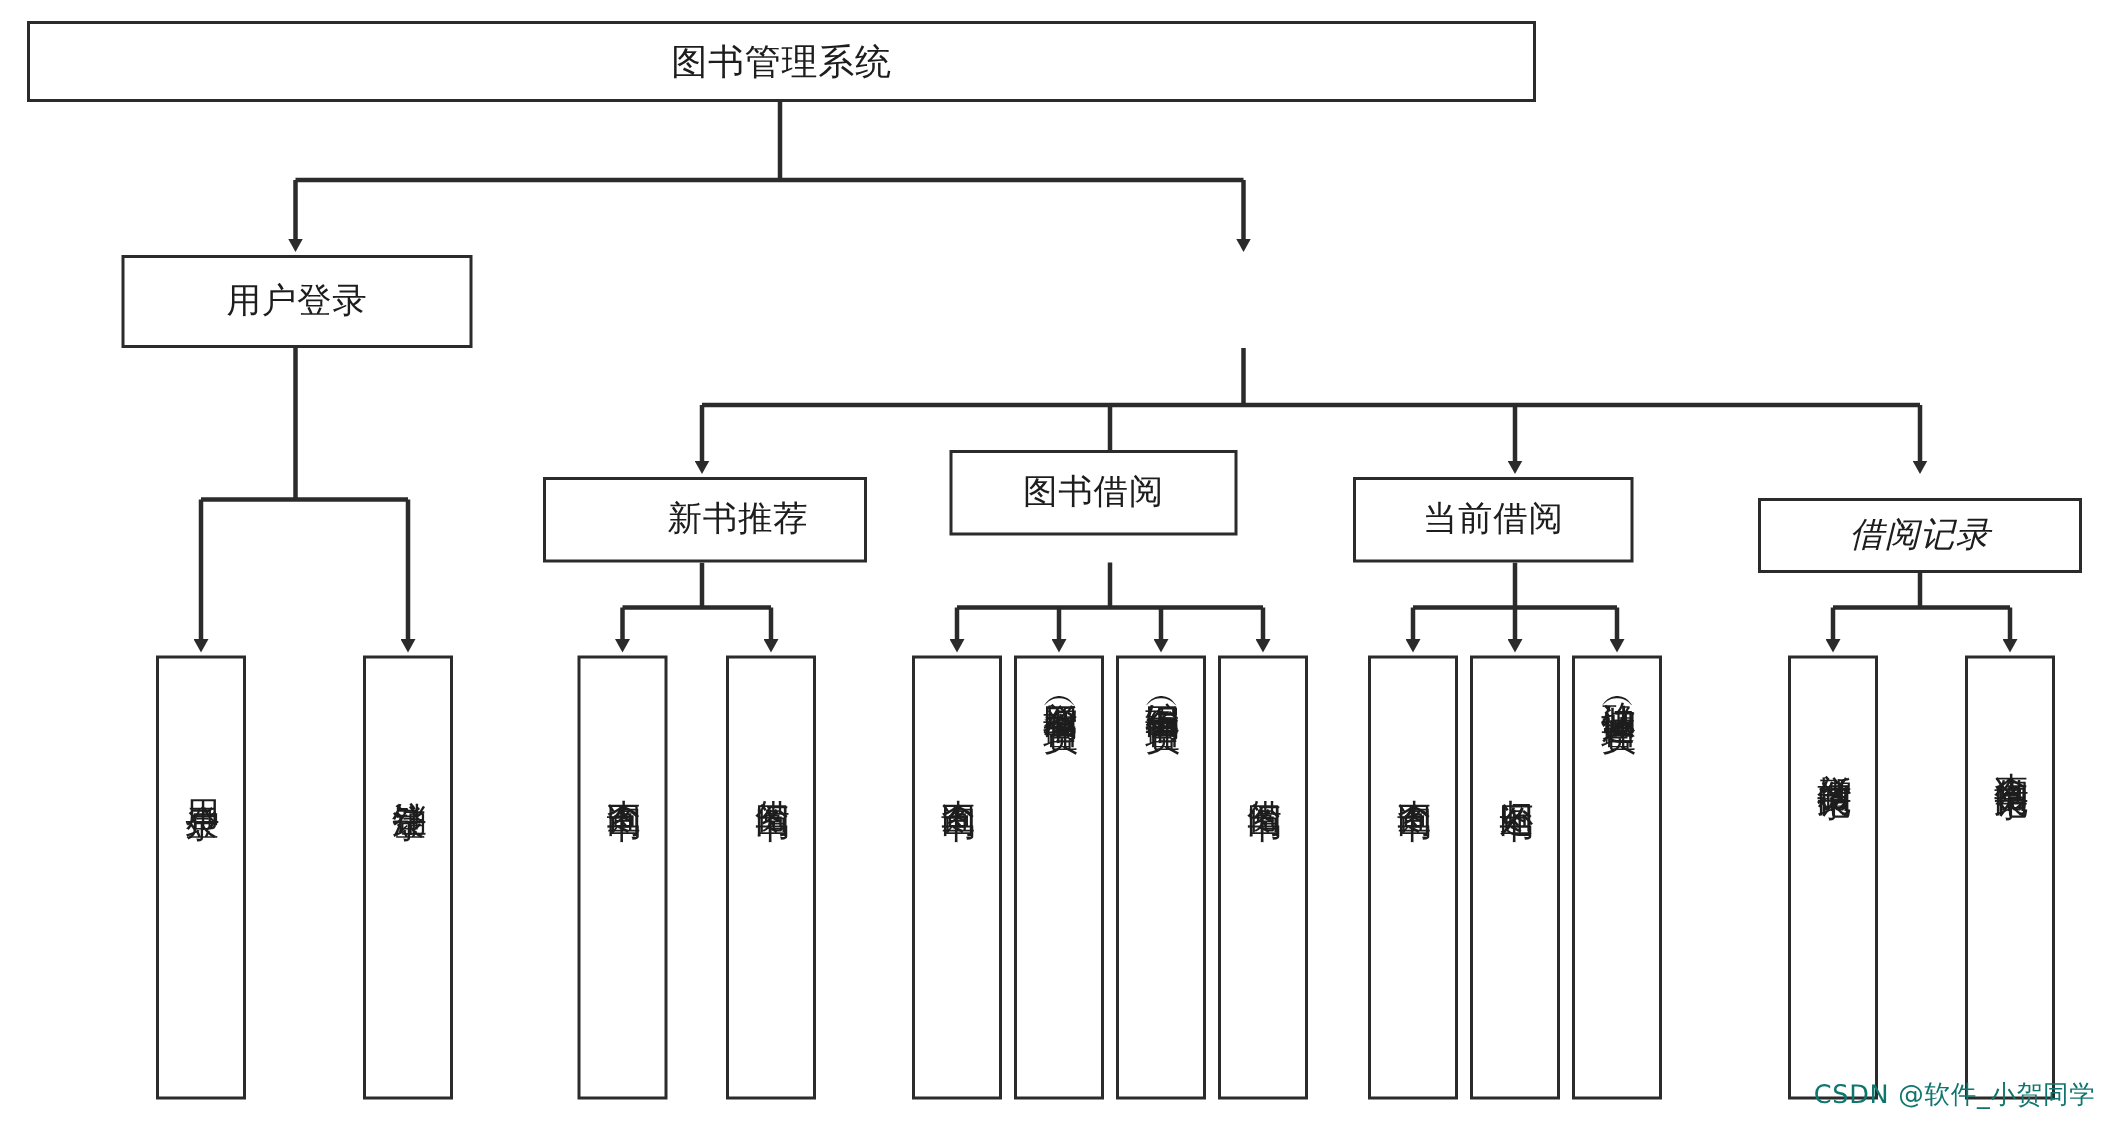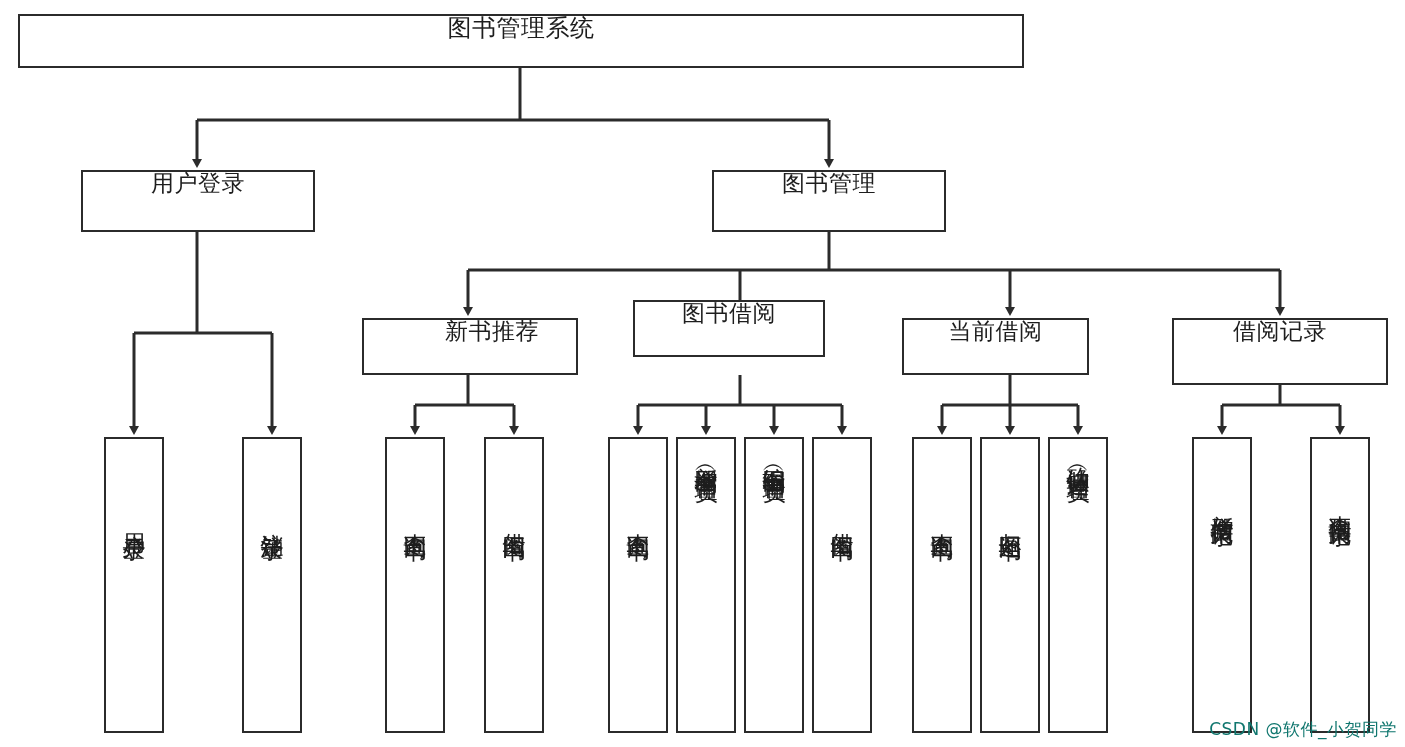--- a/index.html
+++ b/index.html
@@ -25,20 +25,21 @@
     width: 1405px;
     height: 747px;
     pointer-events: none;
   }
   .node {
     position: absolute;
     box-sizing: border-box;
     background: #ffffff;
     border: 2.5px solid #2b2b2b;
     display: flex;
+    align-items: center;
     justify-content: center;
     color: #1d1d1d;
     z-index: 2;
   }
   .node .lbl {
     display: block;
     text-align: center;
     line-height: 1.0;
     letter-spacing: 0.5px;
   }
@@ -140,34 +141,31 @@
     </g>
   </svg>
 
   <div class="node horiz root" style="left:18px; top:14px; width:1006px; height:54px;">
     <span class="lbl">图书管理系统</span>
   </div>
 
   <div class="node horiz" style="left:81px; top:170px; width:234px; height:62px;">
     <span class="lbl">用户登录</span>
   </div>
-  <div class="node horiz" style="left:712px; top:170px; width:234px; height:62px;">
-    <span class="lbl">图书管理</span>
-  </div>
 
   <div class="node horiz" style="left:362px; top:318px; width:216px; height:57px;padding-left:44px;">
     <span class="lbl">新书推荐</span>
   </div>
   <div class="node horiz" style="left:633px; top:300px; width:192px; height:57px;">
     <span class="lbl">图书借阅</span>
   </div>
   <div class="node horiz" style="left:902px; top:318px; width:187px; height:57px;">
     <span class="lbl">当前借阅</span>
   </div>
-  <div class="node horiz" style="left:1172px; top:318px; width:216px; height:67px;">
+  <div class="node horiz" style="left:1172px; top:332px; width:216px; height:50px;font-style:italic;">
     <span class="lbl">借阅记录</span>
   </div>
 
   <div class="node vert mid" style="left:104px; top:437px; width:60px; height:296px;">
     <span class="lbl">用户登录</span>
   </div>
   <div class="node vert mid" style="left:242px; top:437px; width:60px; height:296px;">
     <span class="lbl">注销登录</span>
   </div>
 

